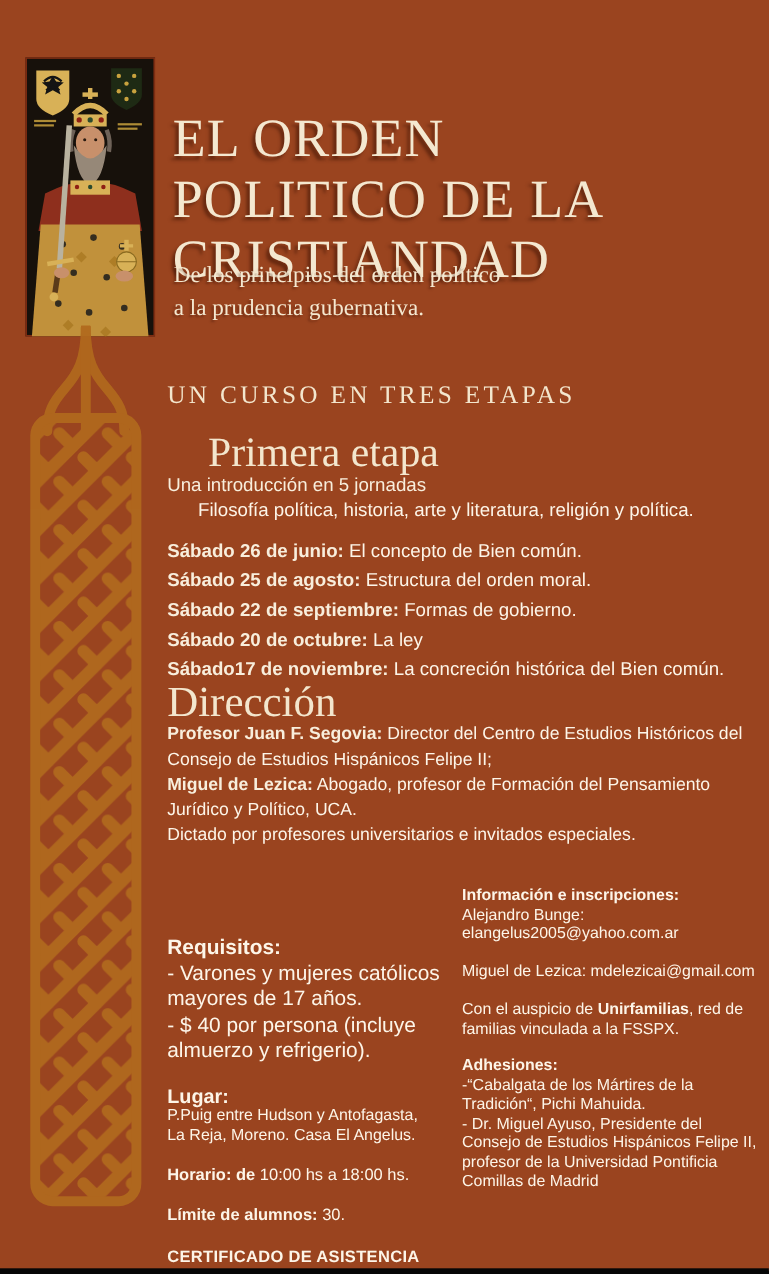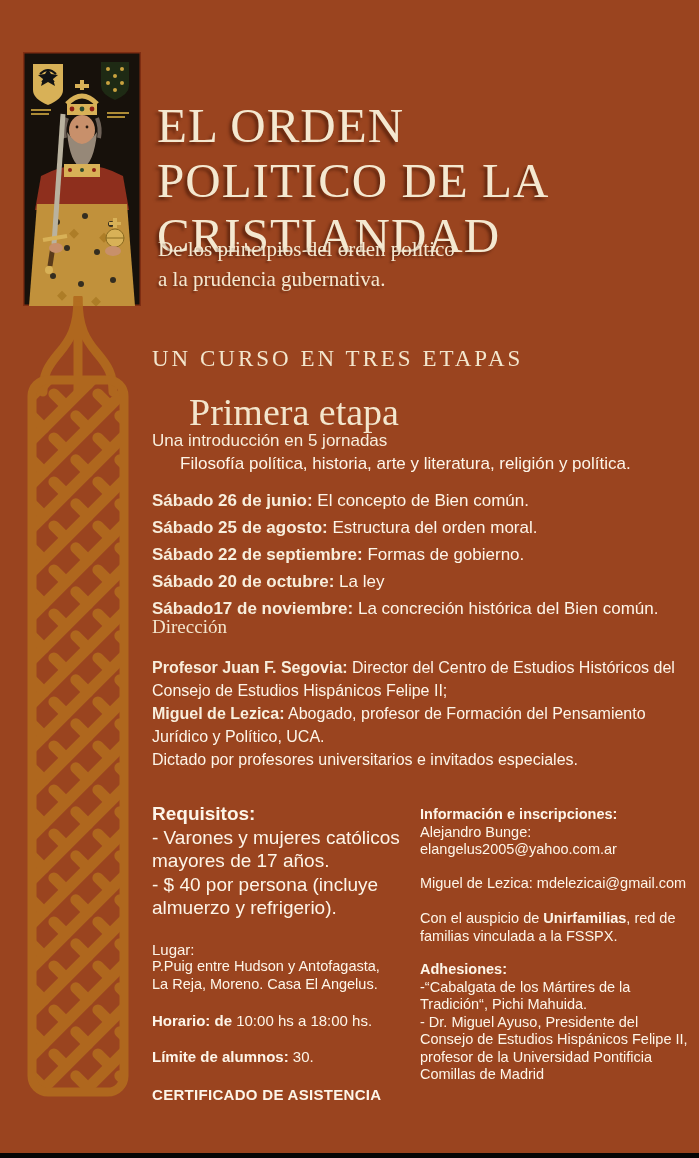--- a/index.html
+++ b/index.html
@@ -33,31 +33,31 @@
 
   
   .kicker{left:152px;top:346px;font-size:23px;letter-spacing:3px;color:#F3E6CD;}
   .stage-title{left:152px;top:390px;font-size:38px;color:#F3E6CD;margin-left:37px;}
   .stage-sub{left:152px;top:431px;font-size:17px;font-weight:400;color:#F8EEDC;}
   .stage-desc{left:152px;top:454px;font-size:17px;color:#FDF5E8;margin-left:28px;}
   .sessions{left:152px;top:487px;width:545px;font-size:17px;line-height:27px;}
   .sessions b{color:#F8EEDC;}
 
   
-  .dir-heading{left:152px;top:616px;font-size:19px;color:#F3E6CD;}
+  .dir-heading{left:152px;top:616px;font-size:39px;color:#F3E6CD;}
   .dir-body{left:152px;top:656px;width:552px;font-size:16px;line-height:23px;}
   .dir-body b{color:#F8EEDC;}
 
   
   .col-left{left:152px;top:802px;width:272px;}
   .col-right{left:420px;top:806px;width:274px;font-size:14.5px;line-height:17.5px;}
-  .req{font-size:19px;line-height:23.5px;}
+  .req{font-size:19px;line-height:23.5px;margin-top:48px;}
   .req .lbl{font-weight:700;}
   .lugar{margin-top:21px;font-size:14.5px;line-height:17.5px;}
-  .lugar .lbl{font-size:15px;font-weight:400;margin-top:20px;}
+  .lugar .lbl{font-size:18px;font-weight:700;margin-top:20px;}
   .inline-line{margin-top:19px;font-size:15px;}
   .inline-line b{font-weight:700;}
   .cert{margin-top:21px;font-size:15px;font-weight:700;letter-spacing:.3px;}
   .col-right .lbl{font-weight:700;}
   .gap18{height:18px;}
   .gap16{height:16px;}
 </style>
 </head>
 <body>
 

